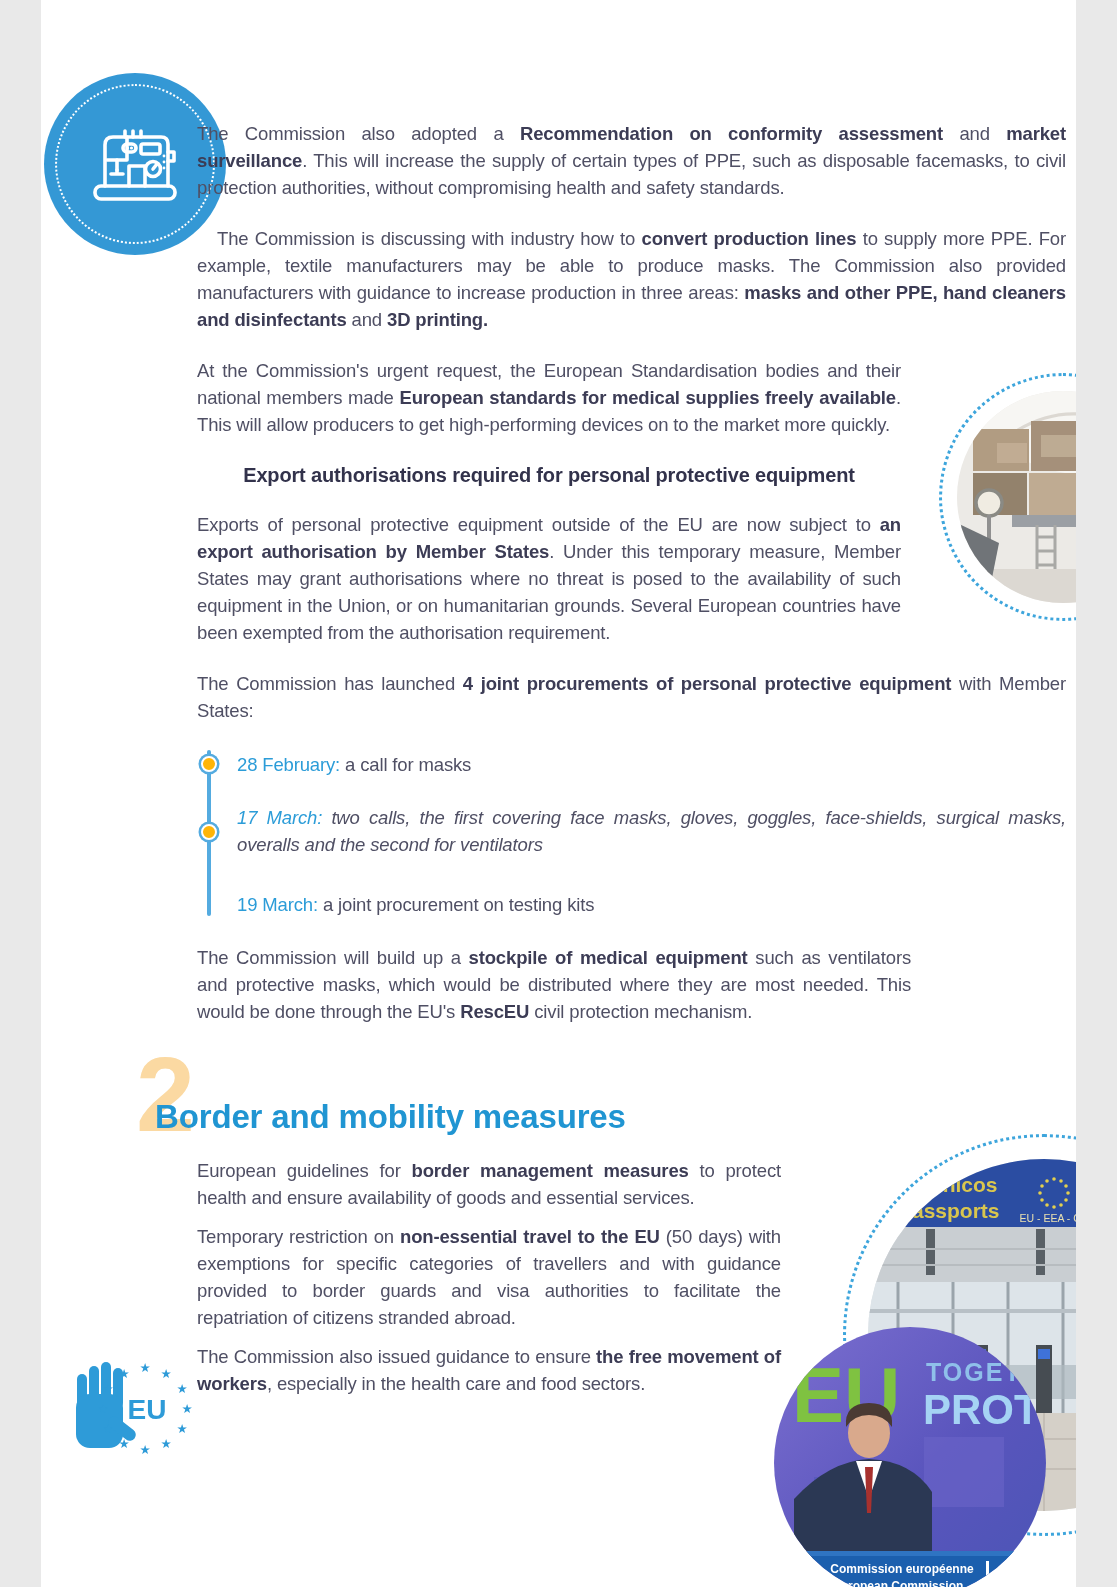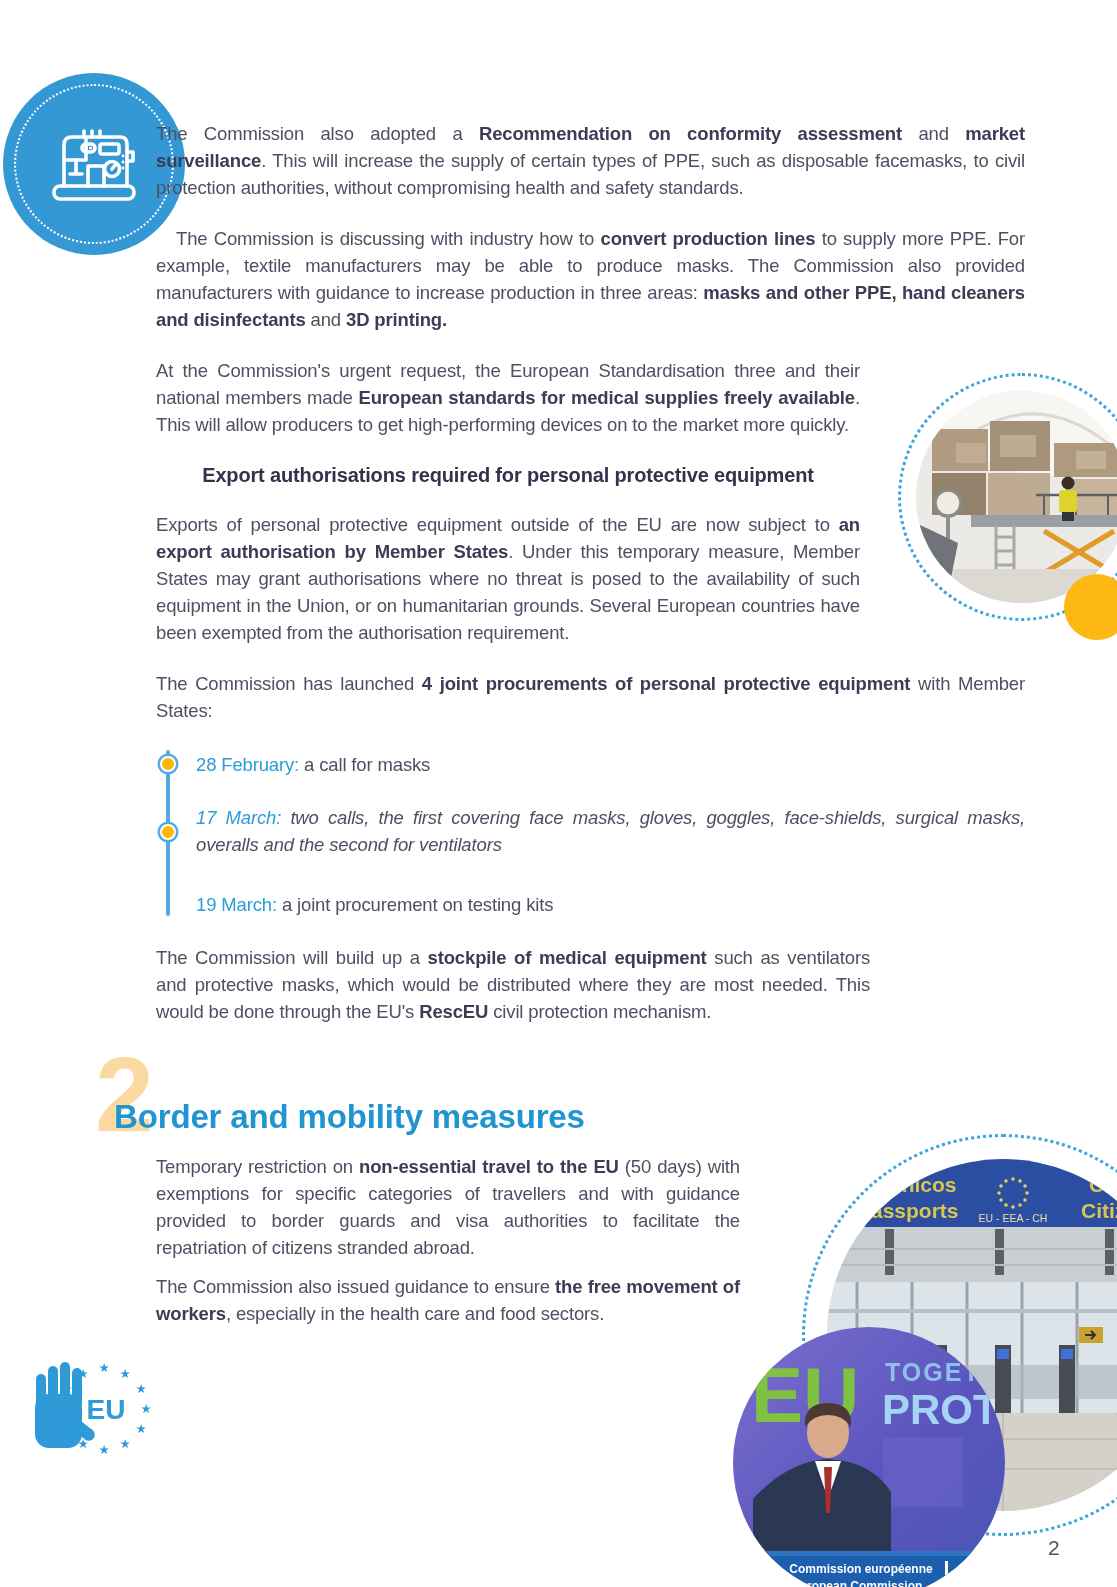--- a/index.html
+++ b/index.html
@@ -1,16 +1,16 @@
 <!DOCTYPE html>
 <html><head>
 <meta charset="utf-8">
 <style>
   html,body{margin:0;padding:0;background:#e9e9e9;}
-  .page{position:relative;width:1117px;height:1587px;background:#ffffff;overflow:hidden;
+  .page{position:relative;width:1035px;height:1587px;background:#ffffff;overflow:hidden;
         font-family:"Liberation Sans","DejaVu Sans",sans-serif;margin:0 auto;}
 
   
   .content{position:absolute;left:156px;top:120px;width:869px;font-size:18.5px;line-height:27px;
            color:#4f4f64;text-align:justify;letter-spacing:-0.15px;}
   .content p{margin:0 0 24px 0;}
   .b{font-weight:700;color:#3c3c55;}
   .date{color:#2b9cd8;}
   .p1{margin:0 4px 26px 51px;}
   .p2{text-indent:20px;}
@@ -141,21 +141,21 @@
       <path d="M0 132 L42 152 L30 212 L0 212 Z" fill="#707478"></path>
     </svg>
   </div>
   <div class="yellow-circle"></div>
 
   <main class="content">
     <p class="p1"><span>The Commission also adopted a </span><span class="b">Recommendation on conformity assessment</span><span> and </span><span class="b">market surveillance</span><span>. This will increase the supply of certain types of PPE, such as disposable facemasks, to civil protection authorities, without compromising health and safety standards.</span></p>
     <p class="p2"><span>The Commission is discussing with industry how to </span><span class="b">convert production lines</span><span> to supply more PPE. For example, textile manufacturers may be able to produce masks. The Commission also provided manufacturers with guidance to increase production in three areas: </span><span class="b">masks and other PPE, hand cleaners and disinfectants</span><span> and </span><span class="b">3D printing.</span></p>
 
     <div class="sp1"></div>
-    <p class="p3"><span>At the Commission's urgent request, the European Standardisation three and their national members made </span><span class="b">European standards for medical supplies freely available</span><span>. This will allow producers to get high-performing devices on to the market more quickly.</span></p>
+    <p class="p3"><span>At the Commission's urgent request, the European Standardisation bodies and their national members made </span><span class="b">European standards for medical supplies freely available</span><span>. This will allow producers to get high-performing devices on to the market more quickly.</span></p>
 
     <h3>Export authorisations required for personal protective equipment</h3>
 
     <p><span>Exports of personal protective equipment outside of the EU are now subject to </span><span class="b">an export authorisation by Member States</span><span>. Under this temporary measure, Member States may grant authorisations where no threat is posed to the availability of such equipment in the Union, or on humanitarian grounds. Several European countries have been exempted from the authorisation requirement.</span></p>
     <p class="p5"><span>The Commission has launched </span><span class="b">4 joint procurements of personal protective equipment</span><span> with Member States:</span></p>
 
     <div class="timeline">
       <div class="rail"></div>
       <div class="tdot d1"></div>
       <div class="tdot d2"></div>
@@ -165,20 +165,21 @@
     </div>
 
     <p class="p7"><span class="sp2"></span><span><span>The Commission will build up a </span><span class="b">stockpile of medical equipment</span><span> such as ventilators and protective masks, which would be distributed where they are most needed. This would be done through the EU's </span><span class="b">RescEU</span><span> civil protection mechanism.</span></span></p>
 
     <div class="sp3"></div>
     <div class="section-head">
       <span class="big-num">2</span>
       <h2>Border and mobility measures</h2>
     </div>
 
+    <p class="p8"><span>European guidelines for </span><span class="b">border management measures</span><span> to protect health and ensure availability of goods and essential services.</span></p>
     <p class="p9"><span>Temporary restriction on </span><span class="b">non-essential travel to the EU</span><span> (50 days) with exemptions for specific categories of travellers and with guidance provided to border guards and visa authorities to facilitate the repatriation of citizens stranded abroad.</span></p>
     <p class="p10"><span>The Commission also issued guidance to ensure </span><span class="b">the free movement of workers</span><span>, especially in the health care and food sectors.</span></p>
   </main>
 
   <div class="hand-icon">
     <svg width="130" height="135" viewBox="0 0 130 135">
       <g fill="#2e9bd8">
         <rect x="14" y="36" width="10" height="34" rx="5"></rect>
         <rect x="26" y="28" width="10" height="42" rx="5"></rect>
         <rect x="38" y="24" width="10" height="46" rx="5"></rect>

